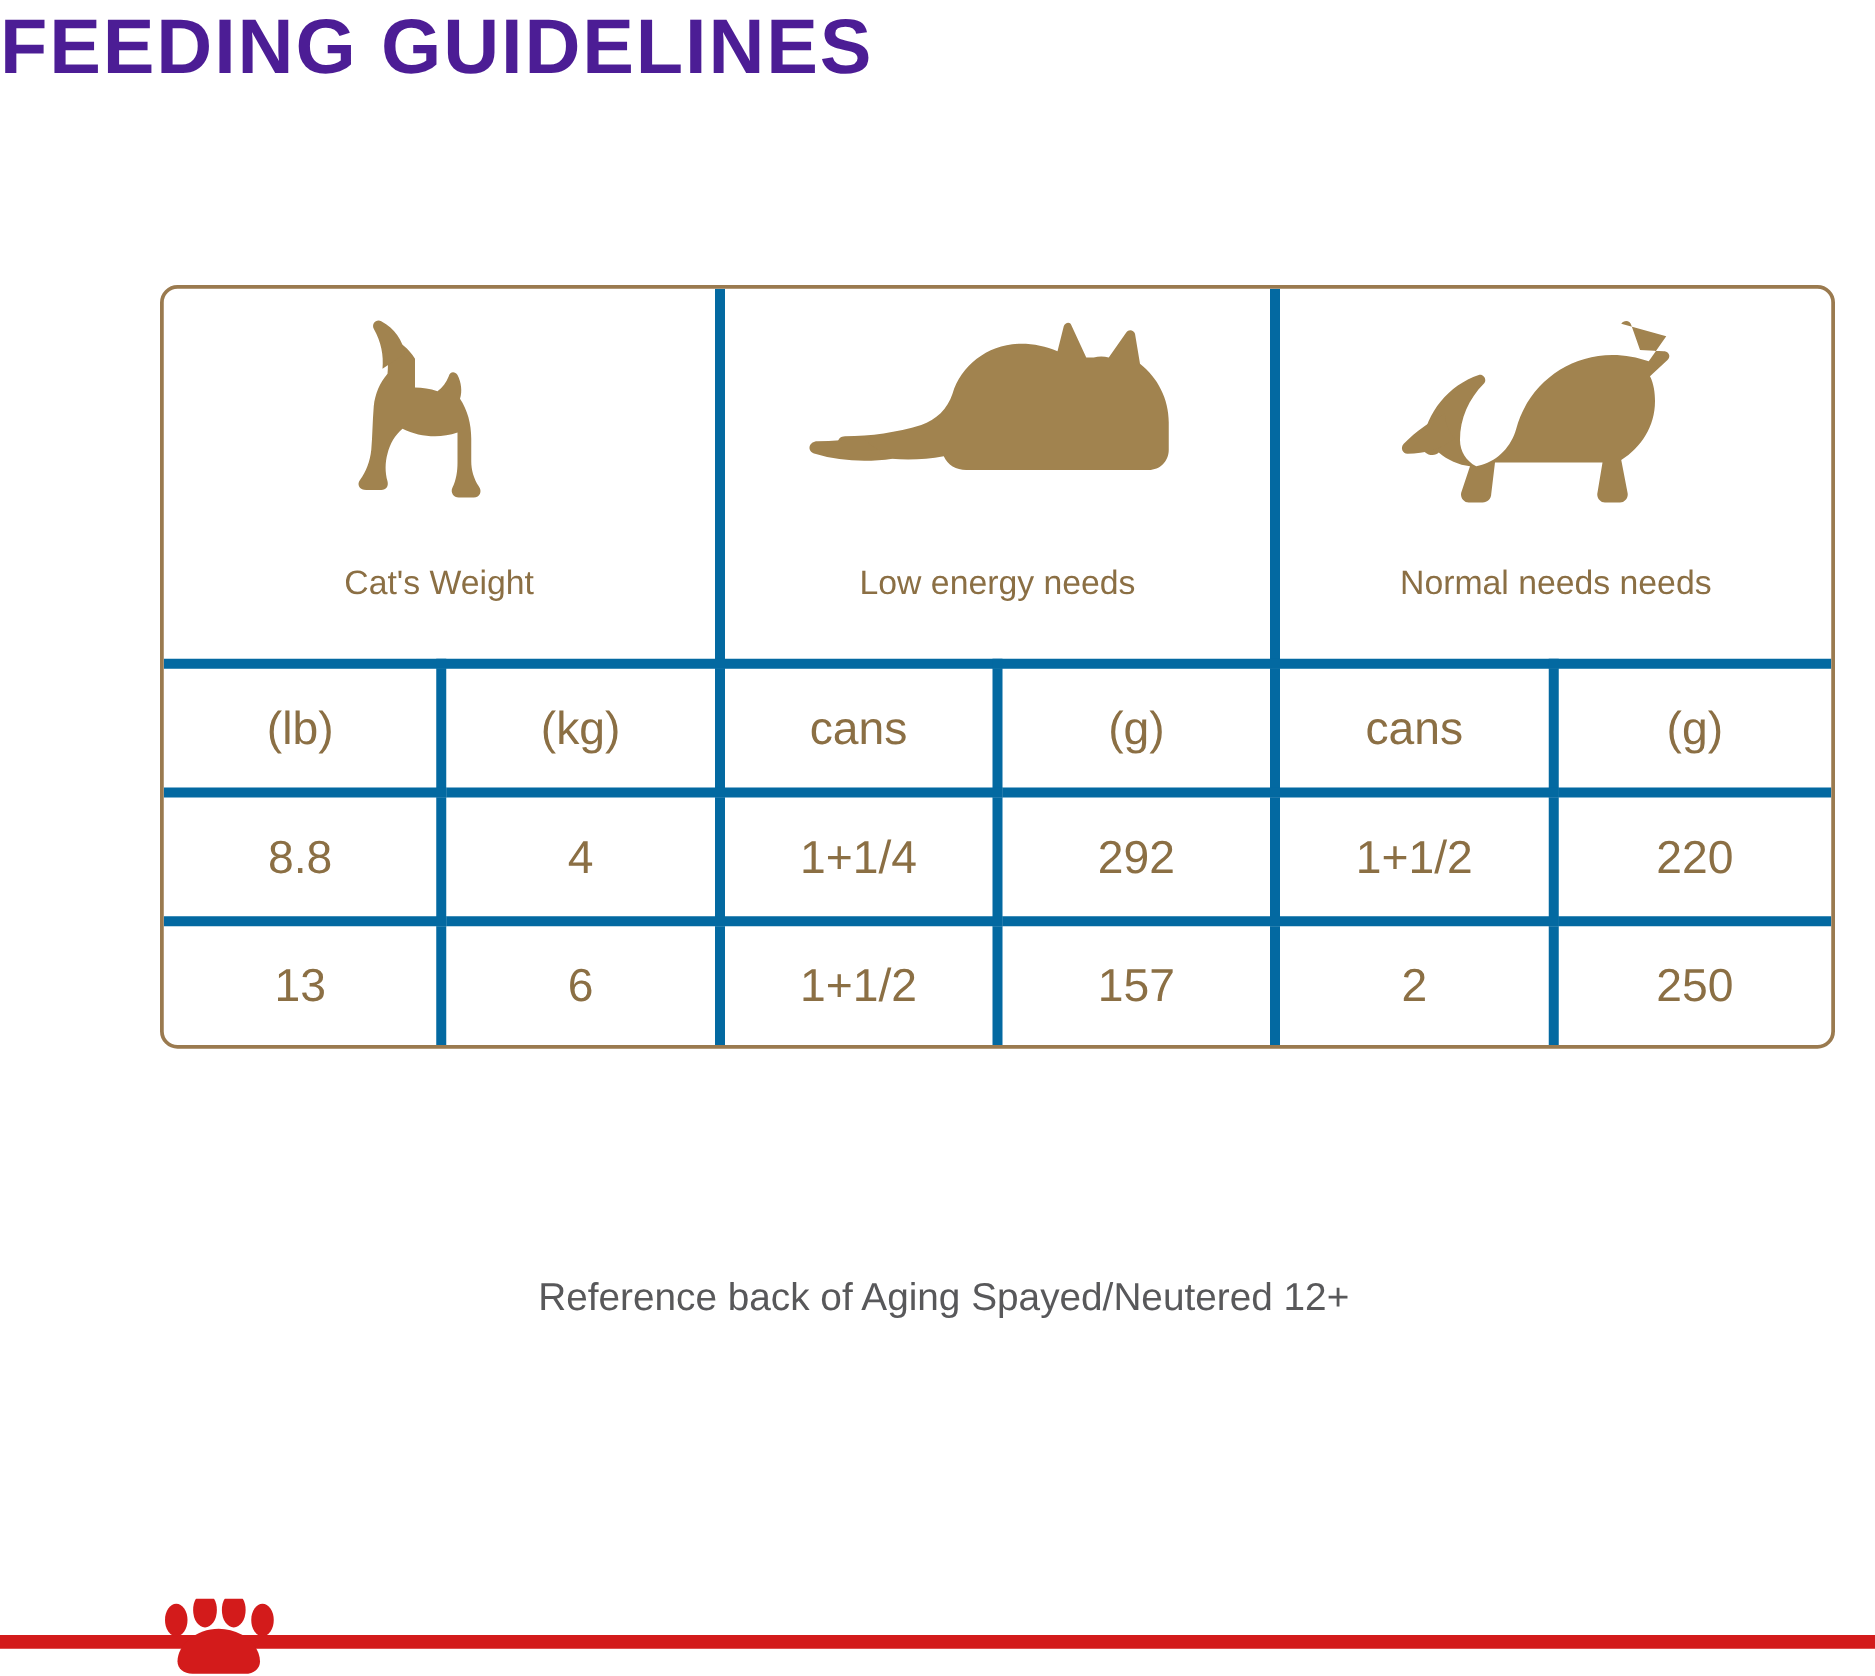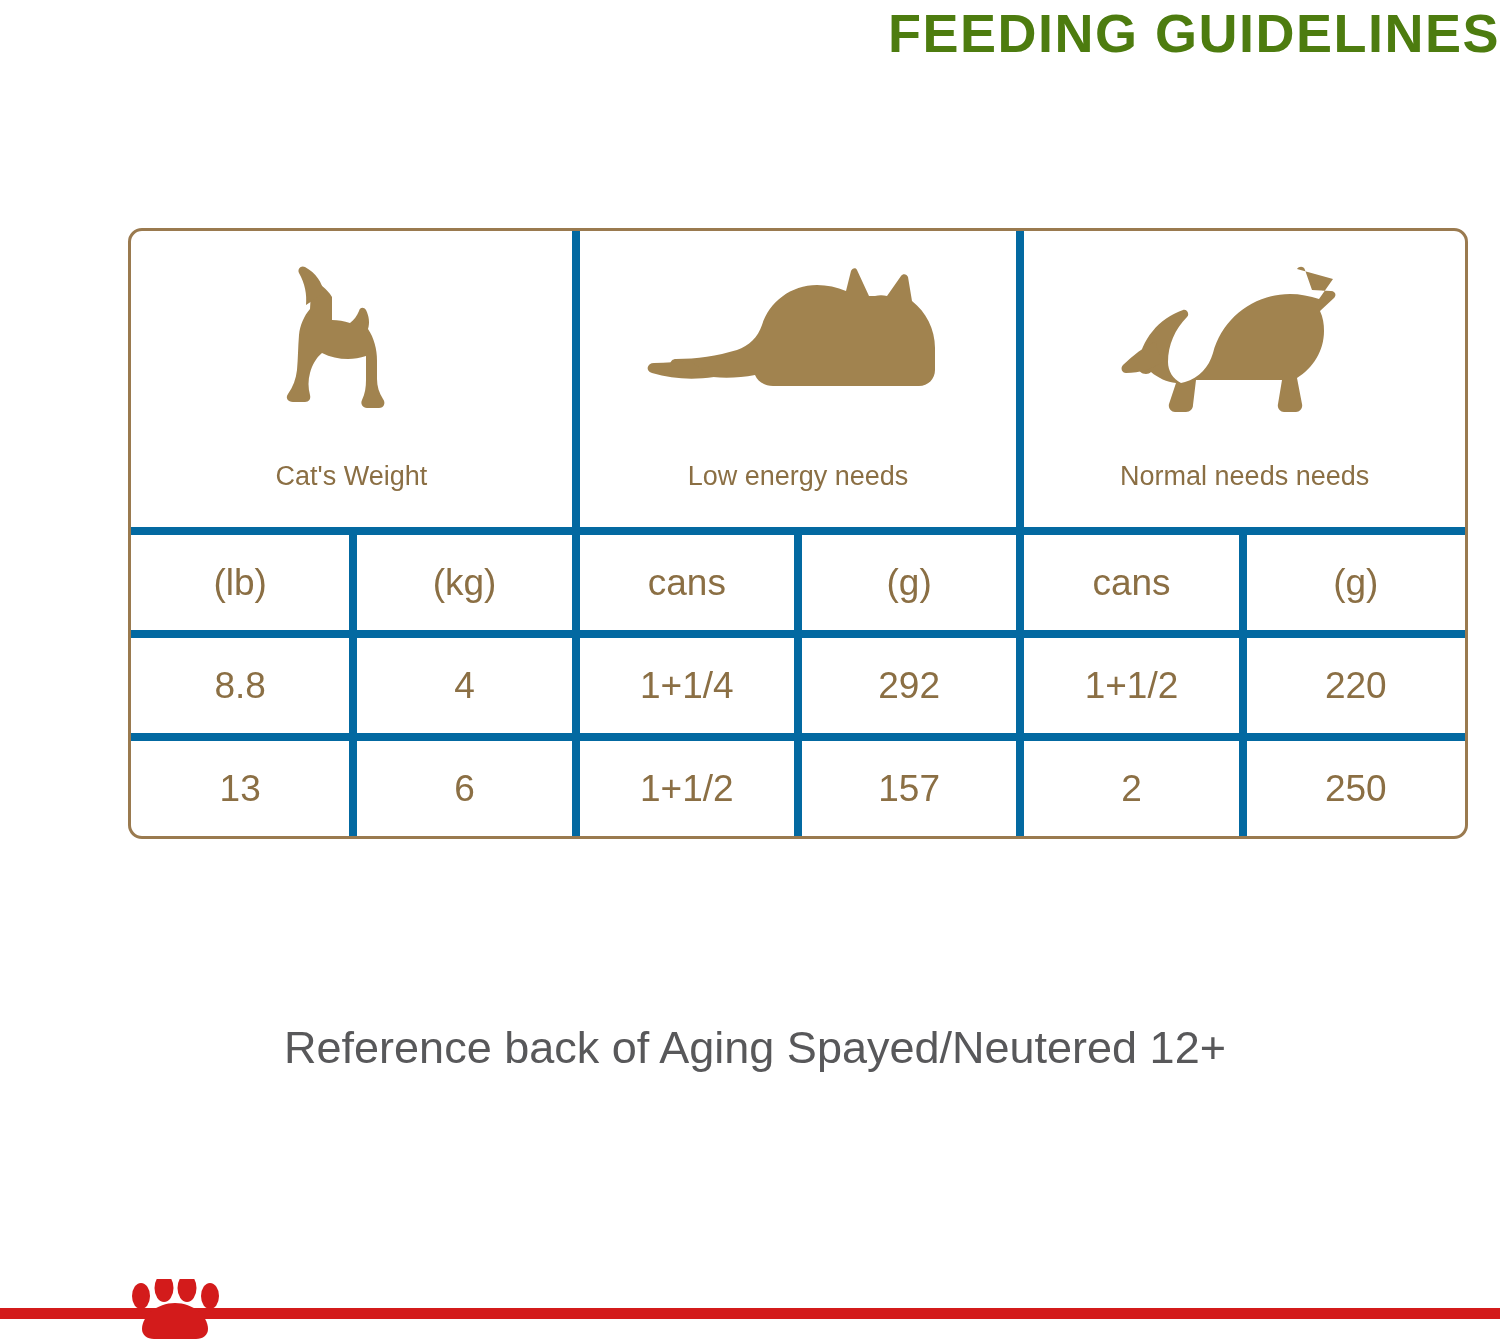--- a/index.html
+++ b/index.html
@@ -20,23 +20,23 @@
     width: 1500px;
     height: 1341px;
   }
 
   
   .title {
     position: absolute;
     top: 2px;
     left: 0;
     width: 1500px;
-    text-align: right;
-    color: #4d7c0f;
-    font-size: 54px;
+    text-align: left;
+    color: #4c1d95;
+    font-size: 62px;
     font-weight: bold;
     letter-spacing: 1.5px;
     font-family: "Liberation Sans", sans-serif;
   }
 
   
   .table-wrap {
     position: absolute;
     left: 128px;
     top: 228px;
@@ -69,21 +69,21 @@
   .hdr-cell {
     height: 296px;
     position: relative;
   }
   .hdr-inner {
     display: flex;
     flex-direction: column;
     align-items: center;
     justify-content: flex-start;
     height: 100%;
-    padding-top: 32px;
+    padding-top: 22px;
     box-sizing: border-box;
   }
   .cat-icon {
     display: block;
     margin-bottom: 14px;
   }
   .hdr-label {
     font-size: 27px;
     color: #8b6f44;
     font-family: "Liberation Sans", sans-serif;
@@ -98,21 +98,21 @@
   }
 
   
   .note {
     position: absolute;
     left: 110px;
     top: 1018px;
     width: 1290px;
     text-align: center;
     color: #58585a;
-    font-size: 45px;
+    font-size: 31px;
     line-height: 1.32;
     font-family: "Liberation Sans", sans-serif;
   }
 
   
   .brandbar {
     position: absolute;
     left: 0;
     bottom: 0;
     width: 1500px;

